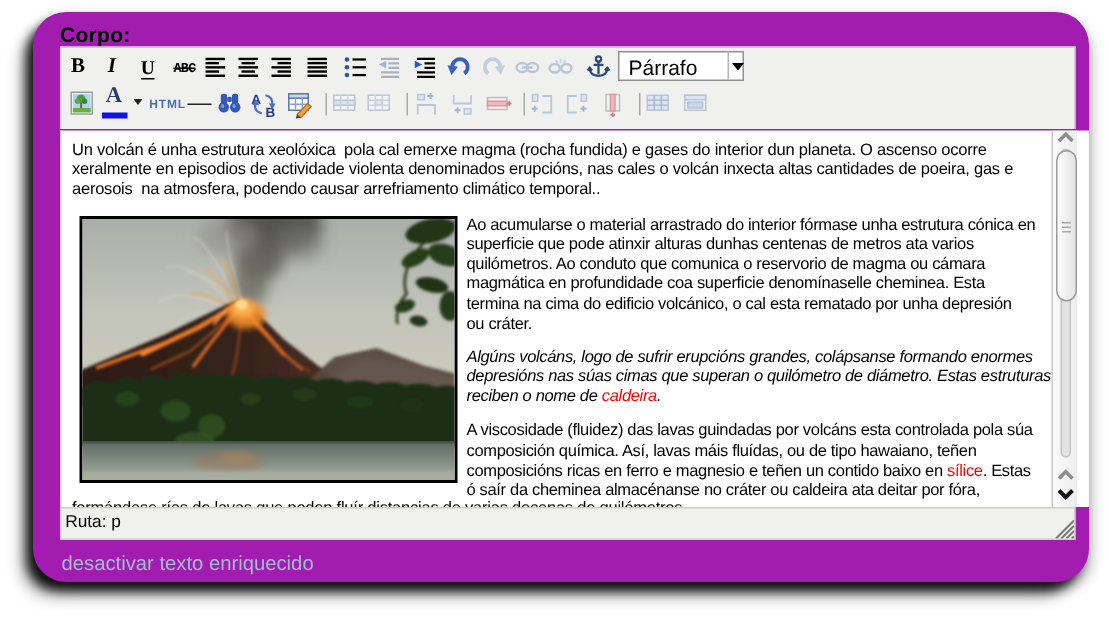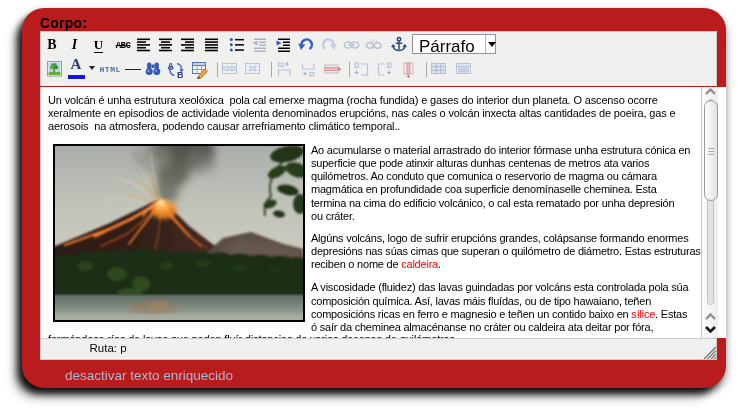--- a/index.html
+++ b/index.html
@@ -1,26 +1,26 @@
 <!DOCTYPE html>
 <html><head>
 <meta charset="utf-8">
 <style>
 html,body{margin:0;padding:0;background:#fff;width:739px;height:411px;overflow:hidden;
   font-family:"Liberation Sans",sans-serif;}
-#card{position:absolute;left:22px;top:8px;width:704px;height:380px;background:#b91c1c;
+#card{position:absolute;left:22px;top:8px;width:704px;height:380px;background:#a21caf;
   border-radius:22px;overflow:hidden;
   box-shadow:-5px 6px 7px -1px rgba(0,0,0,0.88),-9px 11px 11px -3px rgba(0,0,0,0.48),4px 6px 9px -3px rgba(0,0,0,0.30),0 -2px 5px rgba(0,0,0,0.07);}
 .abs{position:absolute;}
 #label{left:18px;top:6.5px;font-weight:bold;font-size:14px;letter-spacing:0.2px;color:#000;}
 #toolbar{left:18px;top:23px;width:677px;height:55px;background:#f0f0ee;border:1px solid #cccccc;border-bottom:none;box-sizing:border-box;}
 #content{left:18px;top:79px;width:677px;height:251px;background:#ffffff;border-left:1px solid #ccc;border-right:1px solid #ccc;overflow:hidden;box-sizing:content-box;padding-left:24px;}
 #statusbar{left:18px;top:330px;width:675px;height:20px;background:#f0f0ee;border:1px solid #ccc;}
-#ruta{left:2.5px;top:3px;font-size:11.5px;color:#000;margin-left:46px;}
-#link{left:19px;top:360px;font-size:13.5px;color:#a6bad6;margin-left:24px;}
+#ruta{left:2.5px;top:3px;font-size:11.5px;color:#000;}
+#link{left:19px;top:360px;font-size:13.5px;color:#a6bad6;}
 .ic{position:absolute;width:20px;height:20px;}
 .sep{position:absolute;width:1px;height:15px;background:#a8a8a8;top:30px;}
 .txt{position:absolute;font-size:11px;line-height:13.3px;color:#000;white-space:nowrap;letter-spacing:-0.15px;}
 .txt2{letter-spacing:-0.22px;}
 .red{color:#ff0000;}
 .bt{font-family:"Liberation Serif",serif;color:#000;}
 </style>
 </head>
 <body>
 <div id="card">
@@ -141,40 +141,40 @@
       <circle cx="10" cy="4.3" r="1.7"></circle>
             <line x1="10" y1="6" x2="10" y2="14.5"></line>
             <line x1="6.7" y1="8.2" x2="13.3" y2="8.2"></line>
       <path d="M4 10.5 Q4.5 15.5 10 15.5 Q15.5 15.5 16 10.5"></path>
       <path d="M2.7 12 L4.2 10.2 L5.7 12"></path>
             <path d="M14.3 12 L15.8 10.2 L17.3 12"></path>
           </g>
         </svg></div>
 
     <div class="abs" style="left:371px;top:2px;width:84px;height:20px;background:#fff;border:1px solid #919191;box-sizing:border-box;">
-      <div class="abs" style="left:6px;top:2px;font-size:17px;color:#000;">Párrafo</div>
+      <div class="abs" style="left:6px;top:2px;font-size:14px;color:#000;">Párrafo</div>
       <div class="abs" style="left:71.5px;top:0px;width:1px;height:18px;background:#b5b5b5;"></div>
       <div class="abs" style="left:75px;top:6.5px;width:0;height:0;border-left:4px solid transparent;border-right:4px solid transparent;border-top:5px solid #000;"></div>
     </div>
 
     <div class="ic" style="left:4px;top:27.5px;"><svg width="20" height="20">
       <rect x="2.5" y="1.5" width="14" height="14.5" fill="#fff" stroke="#9a9a96" stroke-width="1"></rect>
       <rect x="3.5" y="2.5" width="12" height="9.5" fill="#b0d4f2"></rect>
       <rect x="3.5" y="12" width="12" height="3" fill="#66ae3e"></rect>
       <circle cx="9" cy="6" r="3" fill="#4a9e3c"></circle>
           <circle cx="6.6" cy="7.5" r="1.8" fill="#58b048"></circle>
           <circle cx="11.4" cy="7.5" r="1.8" fill="#3c8630"></circle>
       <rect x="8.5" y="8.5" width="1.2" height="3.6" fill="#8a4a2a"></rect>
         </svg></div>
 
     <div class="ic bt" style="left:25px;top:24px;font-weight:bold;font-size:15px;color:#2c3e6e;text-align:center;width:20px;">A</div>
     <div class="abs" style="left:26.5px;top:42.5px;width:17px;height:4.5px;background:#1111ee;"></div>
     <div class="abs" style="left:48px;top:34px;width:0;height:0;border-left:3.5px solid transparent;border-right:3.5px solid transparent;border-top:4.5px solid #222;"></div>
 
-    <div class="abs" style="left:58.5px;top:33px;font-weight:bold;font-size:8px;color:#4a6fae;letter-spacing:0.55px;font-family:Liberation Mono, monospace;">HTML</div>
+    <div class="abs" style="left:58.5px;top:33px;font-weight:bold;font-size:8px;color:#4a6fae;letter-spacing:0.55px;">HTML</div>
 
     <div class="abs" style="left:83.8px;top:36.8px;width:16.4px;height:1.5px;background:#222;"></div>
 
     <div class="ic" style="left:102px;top:27.5px;"><svg width="20" height="20">
       <g fill="#3558b8">
             <rect x="4.2" y="2.5" width="4.2" height="7" rx="1.8"></rect>
             <rect x="11.6" y="2.5" width="4.2" height="7" rx="1.8"></rect>
             <circle cx="6.2" cy="11.5" r="3.5"></circle>
             <circle cx="13.8" cy="11.5" r="3.5"></circle>
             <rect x="8.5" y="4.5" width="3" height="3.5" rx="1"></rect>
@@ -389,21 +389,21 @@
           <ellipse cx="233" cy="44" rx="11" ry="5" fill="#203216" transform="rotate(12 233 44)"></ellipse>
           <ellipse cx="245" cy="58" rx="7" ry="10" fill="#263a1a"></ellipse>
           <ellipse cx="215" cy="58" rx="7" ry="4" fill="#283e1c" transform="rotate(-18 215 58)"></ellipse>
           <ellipse cx="224" cy="68" rx="6" ry="3.5" fill="#22361a" transform="rotate(10 224 68)"></ellipse>
         </g>
       </svg>
     </div>
 
     <div class="txt txt2" style="left:270px;top:56.6px;">Ao acumularse o material arrastrado do interior fórmase unha estrutura cónica en<br>superficie que pode atinxir alturas dunhas centenas de metros ata varios<br>quilómetros. Ao conduto que comunica o reservorio de magma ou cámara<br>magmática en profundidade coa superficie denomínaselle cheminea. Esta<br>termina na cima do edificio volcánico, o cal esta rematado por unha depresión<br>ou cráter.</div>
 
-    <div class="txt txt2" style="left:270px;top:144.7px;">Algúns volcáns, logo de sufrir erupcións grandes, colápsanse formando enormes<br>depresións nas súas cimas que superan o quilómetro de diámetro. Estas estruturas<br>reciben o nome de <span class="red">caldeira</span>.</div>
+    <div class="txt txt2" style="left:270px;top:144.7px;font-style:italic;">Algúns volcáns, logo de sufrir erupcións grandes, colápsanse formando enormes<br>depresións nas súas cimas que superan o quilómetro de diámetro. Estas estruturas<br>reciben o nome de <span class="red">caldeira</span>.</div>
 
     <div class="txt txt2" style="left:270px;top:194.4px;">A viscosidade (fluidez) das lavas guindadas por volcáns esta controlada pola súa<br>composición química. Así, lavas máis fluídas, ou de tipo hawaiano, teñen<br>composicións ricas en ferro e magnesio e teñen un contido baixo en <span class="red">sílice</span>. Estas<br>ó saír da cheminea almacénanse no cráter ou caldeira ata deitar por fóra,</div>
 
     <div class="txt" style="left:7px;top:246.2px;">formándose ríos de lavas que poden fluír distancias de varias decenas de quilómetros.</div>
 
     <div class="abs" style="left:660px;top:0px;width:17px;height:251px;background:linear-gradient(90deg,#fafafa,#ededed);border-left:1px solid #c8c8c8;box-sizing:border-box;">
 
       <svg class="abs" style="left:1px;top:0px;" width="15" height="9">
           <polyline points="3,7 7.5,2.5 12,7" fill="none" stroke="#8e8e8e" stroke-width="2.4"></polyline>
         </svg>

